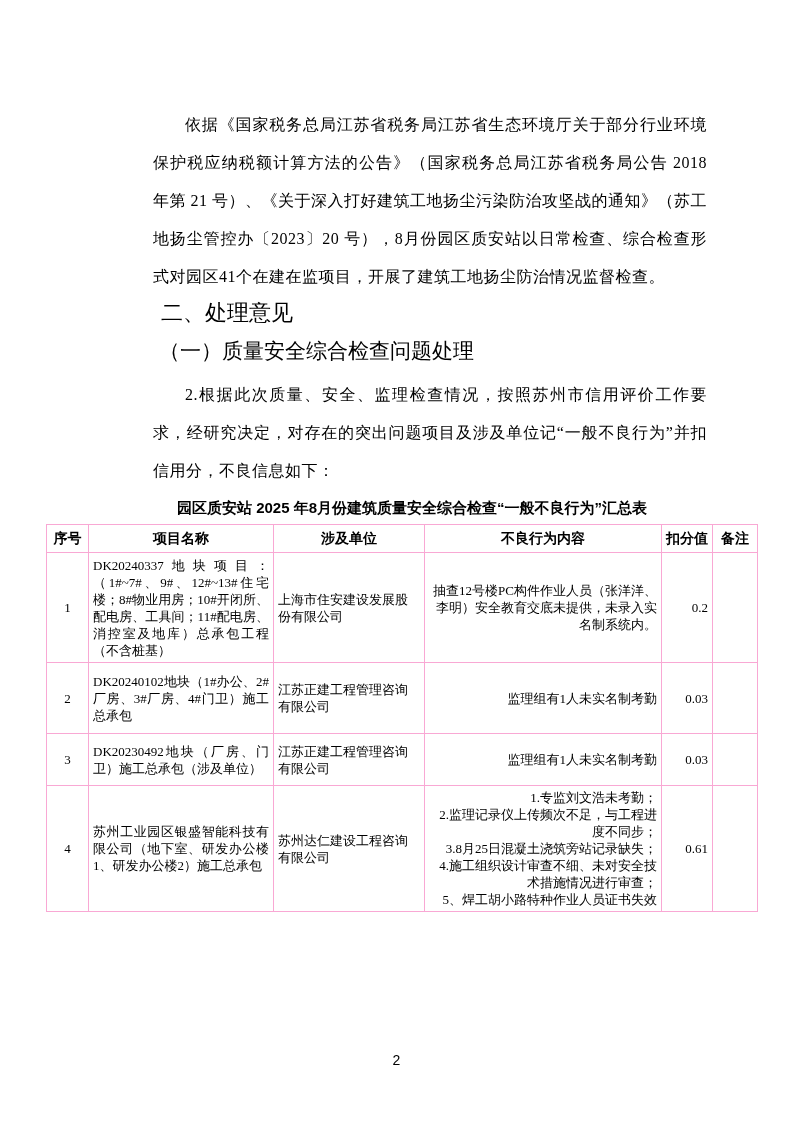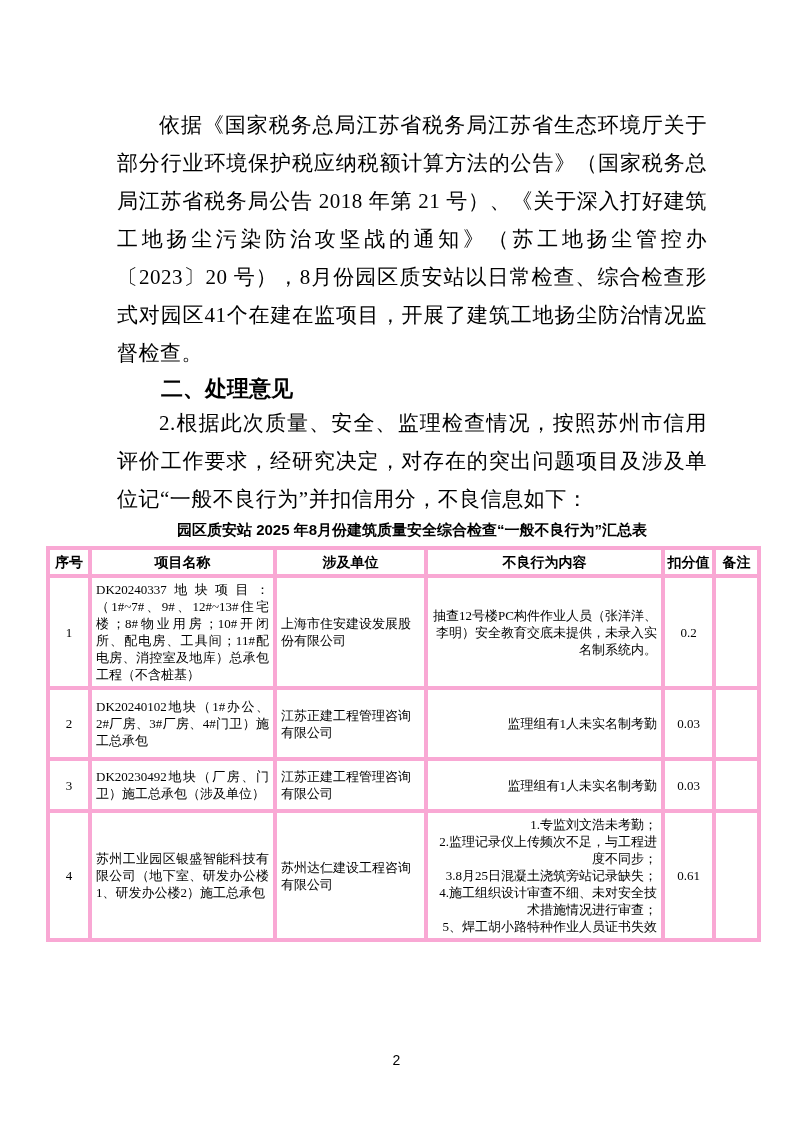--- a/index.html
+++ b/index.html
@@ -11,80 +11,81 @@
     margin: 0 auto;
     background: #ffffff;
     color: #000;
     font-family: "Liberation Serif", "DejaVu Serif", serif;
     overflow: hidden;
   }
   .body-text {
     padding: 106px 86px 0 117px;
   }
   .para {
-    font-size: 21px;
+    font-size: 16px;
     line-height: 38px;
     text-align: justify;
     text-indent: 2em;
     letter-spacing: 0.5px;
+    margin-left: 36px;
   }
   .para + .para { margin-top: 10px; }
   .heading {
     font-family: "Liberation Sans", "DejaVu Sans", sans-serif;
-    font-weight: bold;
+    font-weight: normal;
     font-size: 22px;
     line-height: 30px;
     padding-left: 44px;
     margin-top: 2px;
   }
   .subheading {
     font-size: 21px;
     font-weight: normal;
     line-height: 34px;
     padding-left: 42px;
     margin-top: 6px;
     margin-bottom: 8px;
   }
   .table-title {
-    margin-top: 2px;
+    margin-top: 8px;
     text-align: center;
     font-family: "Liberation Sans", "DejaVu Sans", sans-serif;
     font-weight: bold;
     font-size: 15px;
     line-height: 20px;
   }
   table.summary {
     position: absolute;
     left: 46px;
     width: 711px;
     border-collapse: collapse;
     table-layout: fixed;
     font-size: 13px;
     line-height: 17px;
     margin-top: 6px;
   }
   table.summary th, table.summary td {
-    border: 4px solid #f9a8d4;
+    border: 1px solid #f9a8d4;
     vertical-align: middle;
     padding: 3px 4px;
     overflow: hidden;
   }
   table.summary th {
     font-family: "Liberation Sans", "DejaVu Sans", sans-serif;
     font-weight: bold;
     font-size: 14px;
     text-align: center;
     height: 28px;
     padding: 2px;
   }
   .c-seq { text-align: center; }
   .c-project { text-align: justify; }
   .c-unit { text-align: left; }
   .c-behavior { text-align: right; white-space: pre-line; padding-left: 6px; }
-  .c-deduction { text-align: center; margin-top: 24px; }
+  .c-deduction { text-align: right; margin-top: 24px; }
   .c-remark { text-align: center; }
   tr.r0 td { height: 110px; }
   tr.r1 td { height: 71px; }
   tr.r2 td { height: 52px; }
   tr.r3 td { height: 126px; }
   .page-number {
     position: absolute;
     left: 0;
     right: 0;
     top: 1052px;
@@ -94,20 +95,21 @@
   }
 </style>
 </head>
 <body>
 
 <div class="page">
 
   <div class="body-text">
     <p class="para">依据《国家税务总局江苏省税务局江苏省生态环境厅关于部分行业环境保护税应纳税额计算方法的公告》（国家税务总局江苏省税务局公告 2018 年第 21 号）、《关于深入打好建筑工地扬尘污染防治攻坚战的通知》（苏工地扬尘管控办〔2023〕20 号），8月份园区质安站以日常检查、综合检查形式对园区41个在建在监项目，开展了建筑工地扬尘防治情况监督检查。</p>
     <h2 class="heading">二、处理意见</h2>
+    <h3 class="subheading">（一）质量安全综合检查问题处理</h3>
     <p class="para">2.根据此次质量、安全、监理检查情况，按照苏州市信用评价工作要求，经研究决定，对存在的突出问题项目及涉及单位记“一般不良行为”并扣信用分，不良信息如下：</p>
     <div class="table-title">园区质安站 2025 年8月份建筑质量安全综合检查“一般不良行为”汇总表</div>
   </div>
 
   <table class="summary">
     <colgroup>
       <col style="width:42px">
       <col style="width:185px">
       <col style="width:151px">
       <col style="width:237px">

